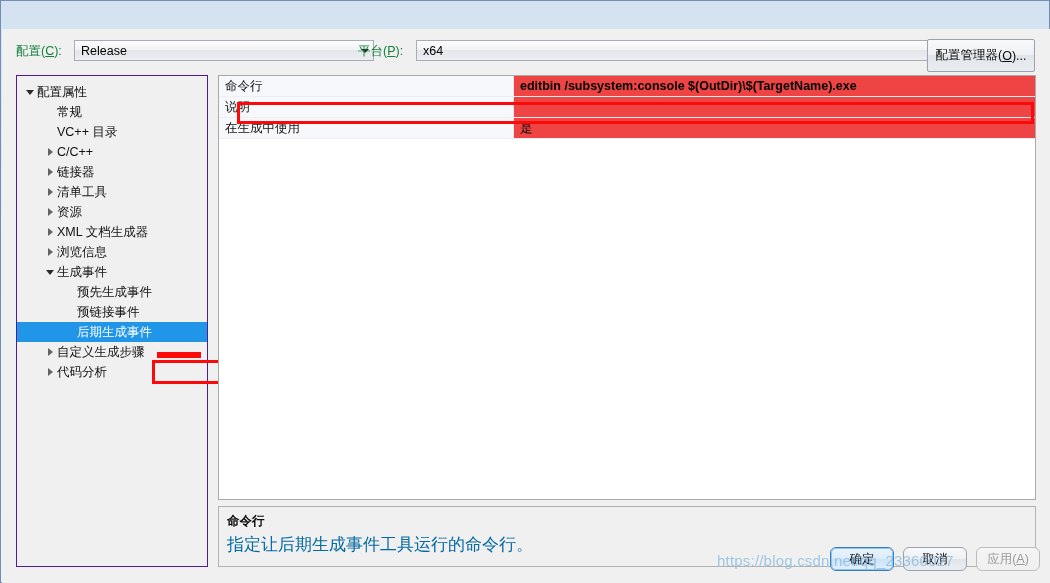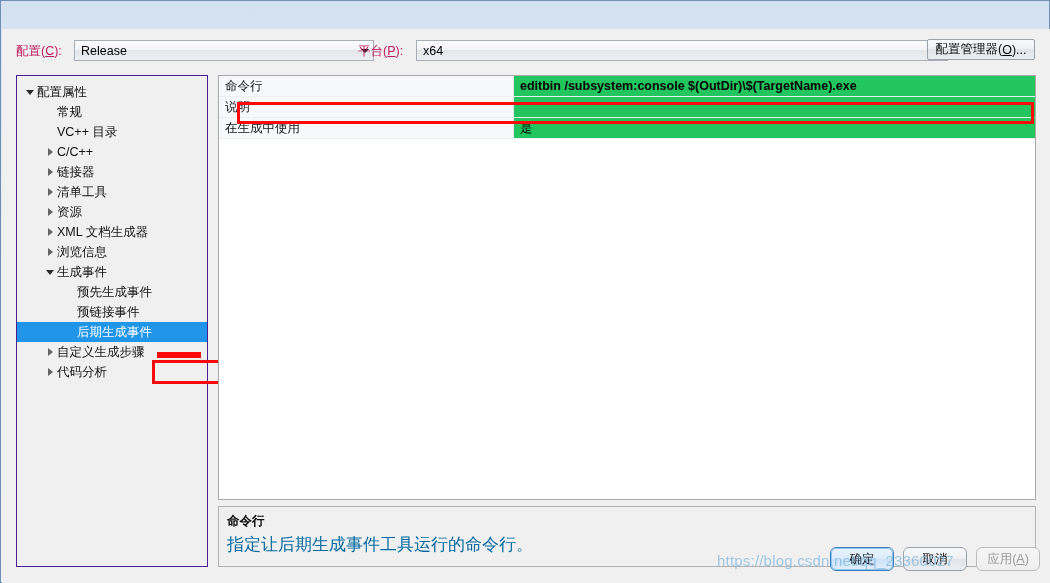--- a/index.html
+++ b/index.html
@@ -95,21 +95,21 @@
   
   .conf-row {
     position: absolute;
     left: 0; top: 0;
     width: 100%;
     height: 44px;
   }
   .lbl {
     position: absolute;
     font-size: 12.5px;
-    color: #be185d;
+    color: #15803d;
     white-space: nowrap;
     text-align: right;
   }
   .lbl u { text-decoration: underline; }
 
   .combo {
     position: absolute;
     box-sizing: border-box;
     height: 21px;
     border: 1px solid #a5aeb8;
@@ -246,21 +246,21 @@
     align-items: center;
     color: #111;
     white-space: nowrap;
   }
   .grow .gval {
     flex: 1;
     box-sizing: border-box;
     padding-left: 6px;
     display: flex;
     align-items: center;
-    background: #22c55e;
+    background: #ef4444;
     color: #000;
     white-space: nowrap;
   }
   .grow.bold .gval { font-weight: bold; }
 
   
   .desc-panel {
     position: absolute;
     left: 216px;
     top: 477px;
@@ -354,21 +354,21 @@
         <div class="lbl" style="left:356px; top:14px;">
           <span>平台(</span><u>P</u><span>):</span>
         </div>
         <div class="combo" style="left:414px; top:11px; width:532px;">
           <span class="val">x64</span>
           <span class="arrow">
               <i></i>
             </span>
         </div>
 
-        <div class="btn" style="left:925px; top:10px; width:108px; height:21px;">
+        <div class="btn" style="left:925px; top:10px; width:108px; height:33px;">
           <span>配置管理器(</span>
             <u>O</u>
             <span>)...</span>
         </div>
       </div>
 
       <div class="tree-panel">
         <div class="tree" id="tree-root">
             <div class="tnode">
               <span style="display: inline-block; flex: 0 0 6px;"></span>

